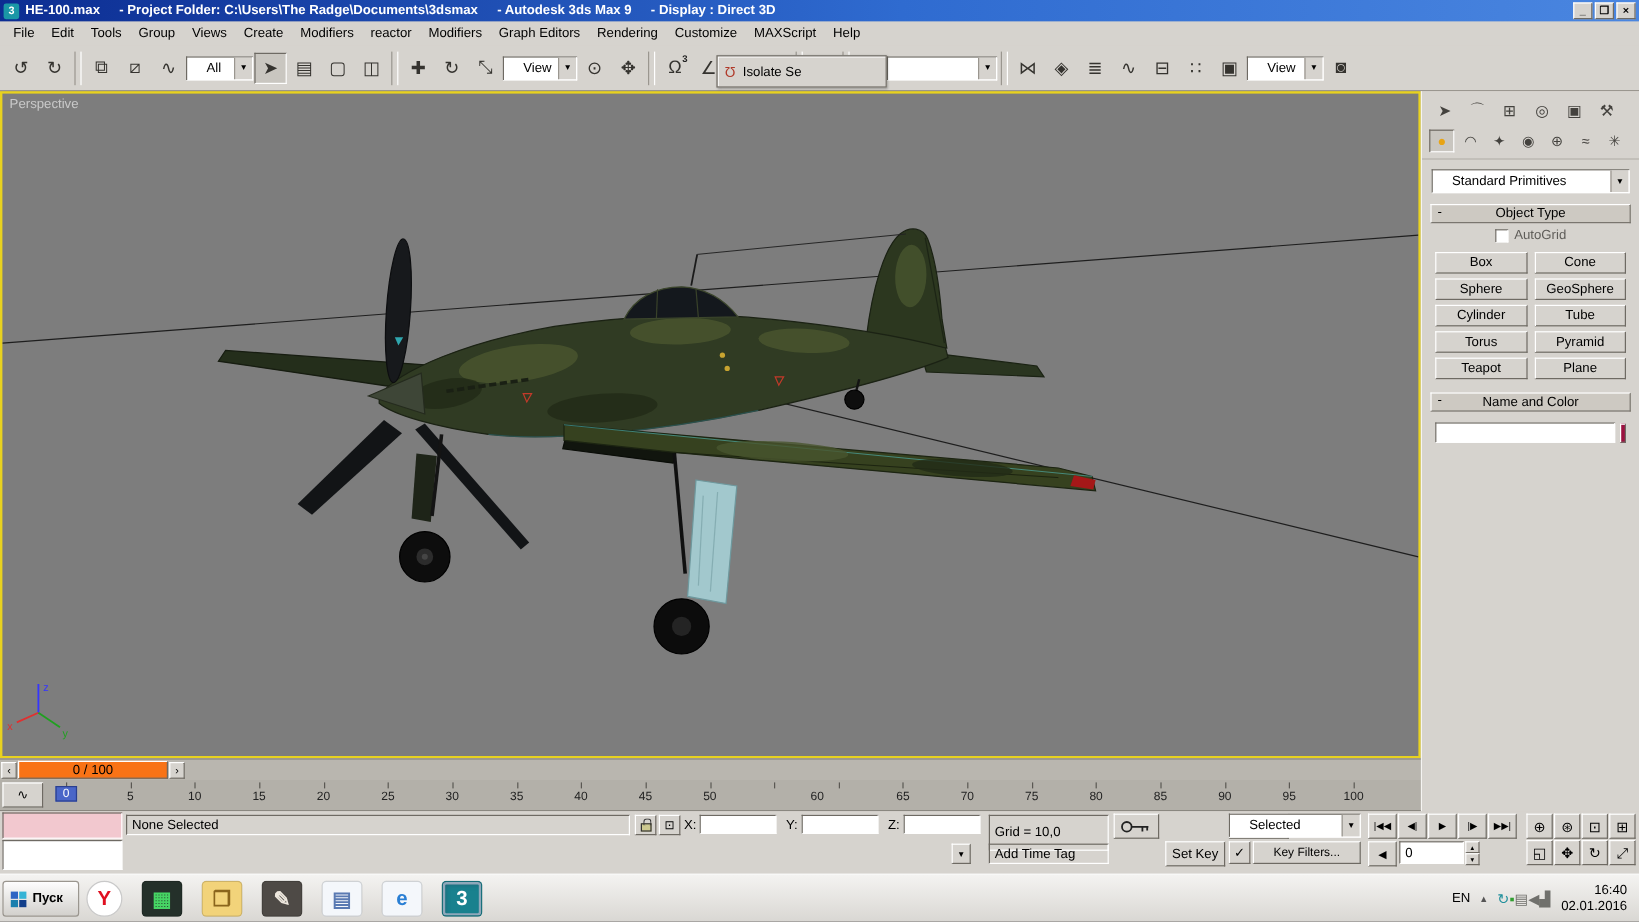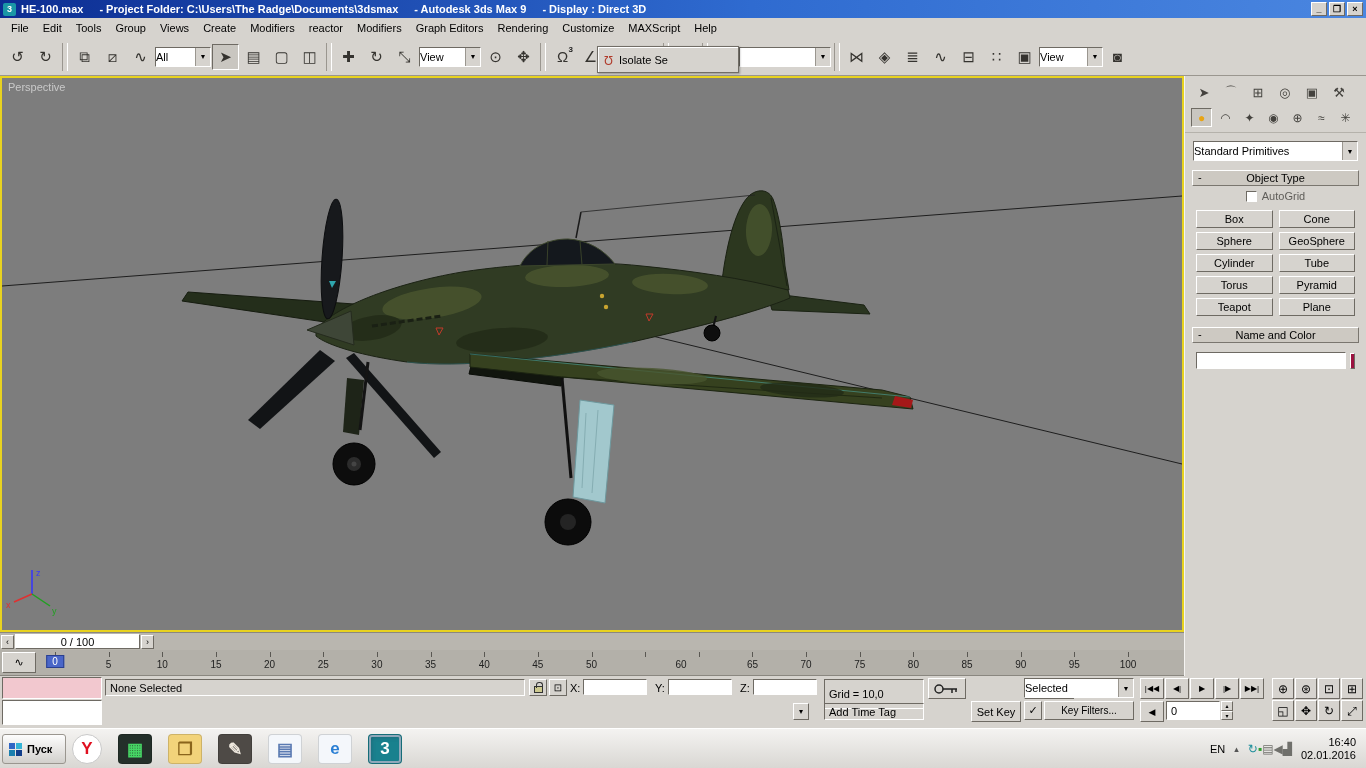--- a/index.html
+++ b/index.html
@@ -29,21 +29,21 @@
   #toolbar{position:absolute;left:0;top:38px;width:100%;height:38px;background:#d6d3ce;
     border-bottom:1px solid #9a968f;display:flex;align-items:center;padding-left:4px;gap:1px;}
   .tb-btn{width:27px;height:26px;display:flex;align-items:center;justify-content:center;
     position:relative;color:#35332f;font-size:15px;flex:0 0 auto;}
   .tb-btn.pressed{border:1px solid;border-color:#6e6a63 #fff #fff #6e6a63;background:#c9c6c0;}
   .tb-glyph.small{font-size:8px;font-weight:bold;letter-spacing:0;}
   .tb-badge{position:absolute;top:1px;right:3px;font-size:8px;font-weight:bold;color:#222;}
   .tsep{width:6px;height:28px;border-left:1px solid #9a968f;border-right:1px solid #fff;margin:0 2px;flex:0 0 auto;}
   .dd{height:20px;background:#fff;border:1px solid;border-color:#6e6a63 #fff #fff #6e6a63;
     display:flex;align-items:center;flex:0 0 auto;}
-  .dd-label{flex:1;padding-left:0;overflow:hidden;white-space:nowrap;}
+  .dd-label{flex:1;padding-left:16px;overflow:hidden;white-space:nowrap;}
   .dd-arrow{width:15px;height:100%;background:#d6d3ce;border-left:1px solid #9a968f;
     font-size:7px;display:flex;align-items:center;justify-content:center;flex:0 0 auto;}
   #isolate-popup{position:absolute;left:597px;top:46px;width:142px;height:27px;background:#d6d3ce;
     border:1px solid #716d66;box-shadow:inset 1px 1px 0 #fff,1px 1px 2px rgba(0,0,0,.3);
     z-index:6;display:flex;align-items:center;gap:6px;padding-left:6px;}
   #isolate-magnet{color:#b03a2a;font-size:12px;transform:rotate(180deg);}
 
   
   #viewport{position:absolute;left:0;top:76px;width:1184px;height:556px;background:#7d7d7d;
     border:2px solid #e8d21f;}
@@ -75,21 +75,21 @@
   #name-input{flex:1;height:17px;border:1px solid;border-color:#6e6a63 #fff #fff #6e6a63;
     background:#fff;font-size:11px;padding:0 3px;font-family:"Liberation Sans",sans-serif;}
   #color-swatch{width:16px;height:16px;border:1px solid;border-color:#fff #6e6a63 #6e6a63 #fff;}
 
   
   #timeslider{position:absolute;left:0;top:632px;width:1184px;height:18px;background:#b9b6af;
     border-top:1px solid #8a8780;}
   .ts-arrow{position:absolute;top:2px;width:13px;height:14px;background:#d6d3ce;border:1px solid;
     border-color:#fff #6e6a63 #6e6a63 #fff;font-size:9px;display:flex;align-items:center;justify-content:center;}
   #ts-prev{left:1px;} #ts-next{left:141px;}
-  #ts-handle{position:absolute;left:15px;top:1px;width:125px;height:15px;background:#ffffff;
+  #ts-handle{position:absolute;left:15px;top:1px;width:125px;height:15px;background:#f97316;
     border:1px solid;border-color:#fff #6e6a63 #6e6a63 #fff;display:flex;align-items:center;justify-content:center;}
 
   #ruler{position:absolute;left:0;top:650px;width:1184px;height:26px;background:#b3b0a9;
     border-bottom:1px solid #8a8780;}
   #mini-curve-btn{position:absolute;left:2px;top:2px;width:34px;height:21px;background:#d6d3ce;
     border:1px solid;border-color:#fff #6e6a63 #6e6a63 #fff;display:flex;align-items:center;
     justify-content:center;font-size:11px;}
   .tick{position:absolute;top:2px;width:1px;height:5px;background:#5a5853;}
   .tick-label{position:absolute;top:9px;transform:translateX(-50%);font-size:10px;color:#222;}
   .tick-label.current{background:#4a66c8;color:#fff;border:1px solid #2a3f8f;padding:0 5px;top:5px;}

